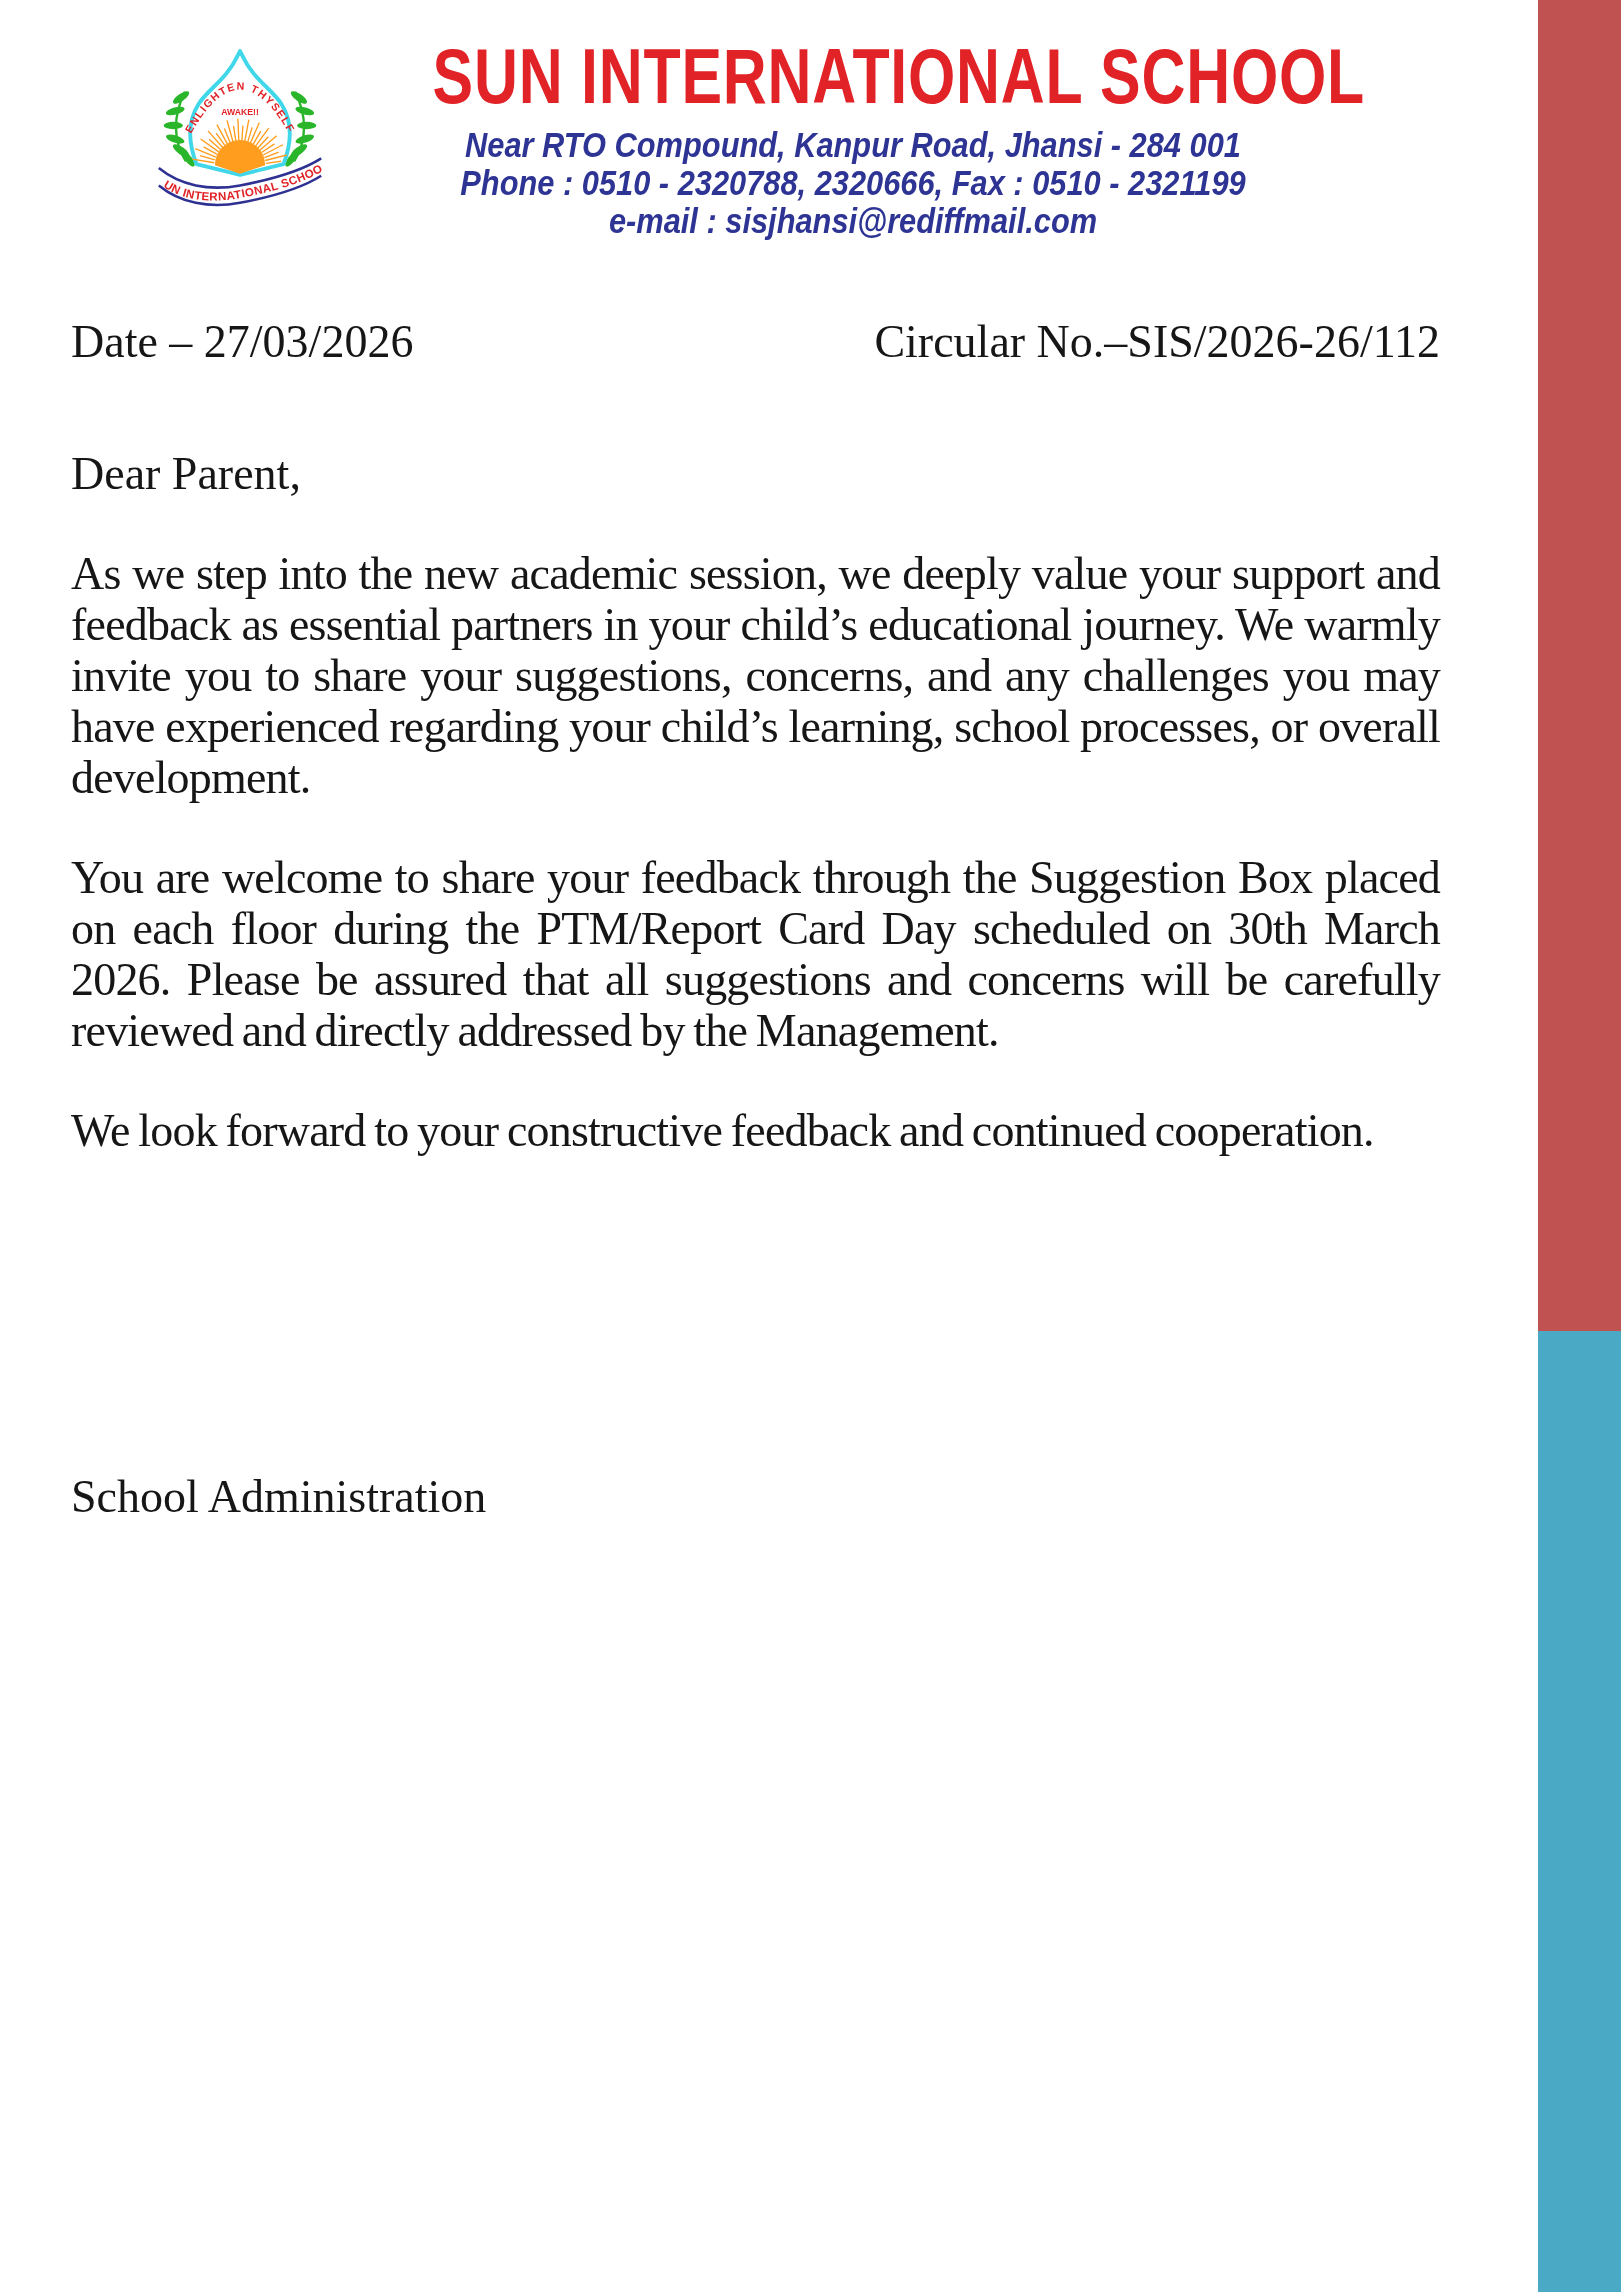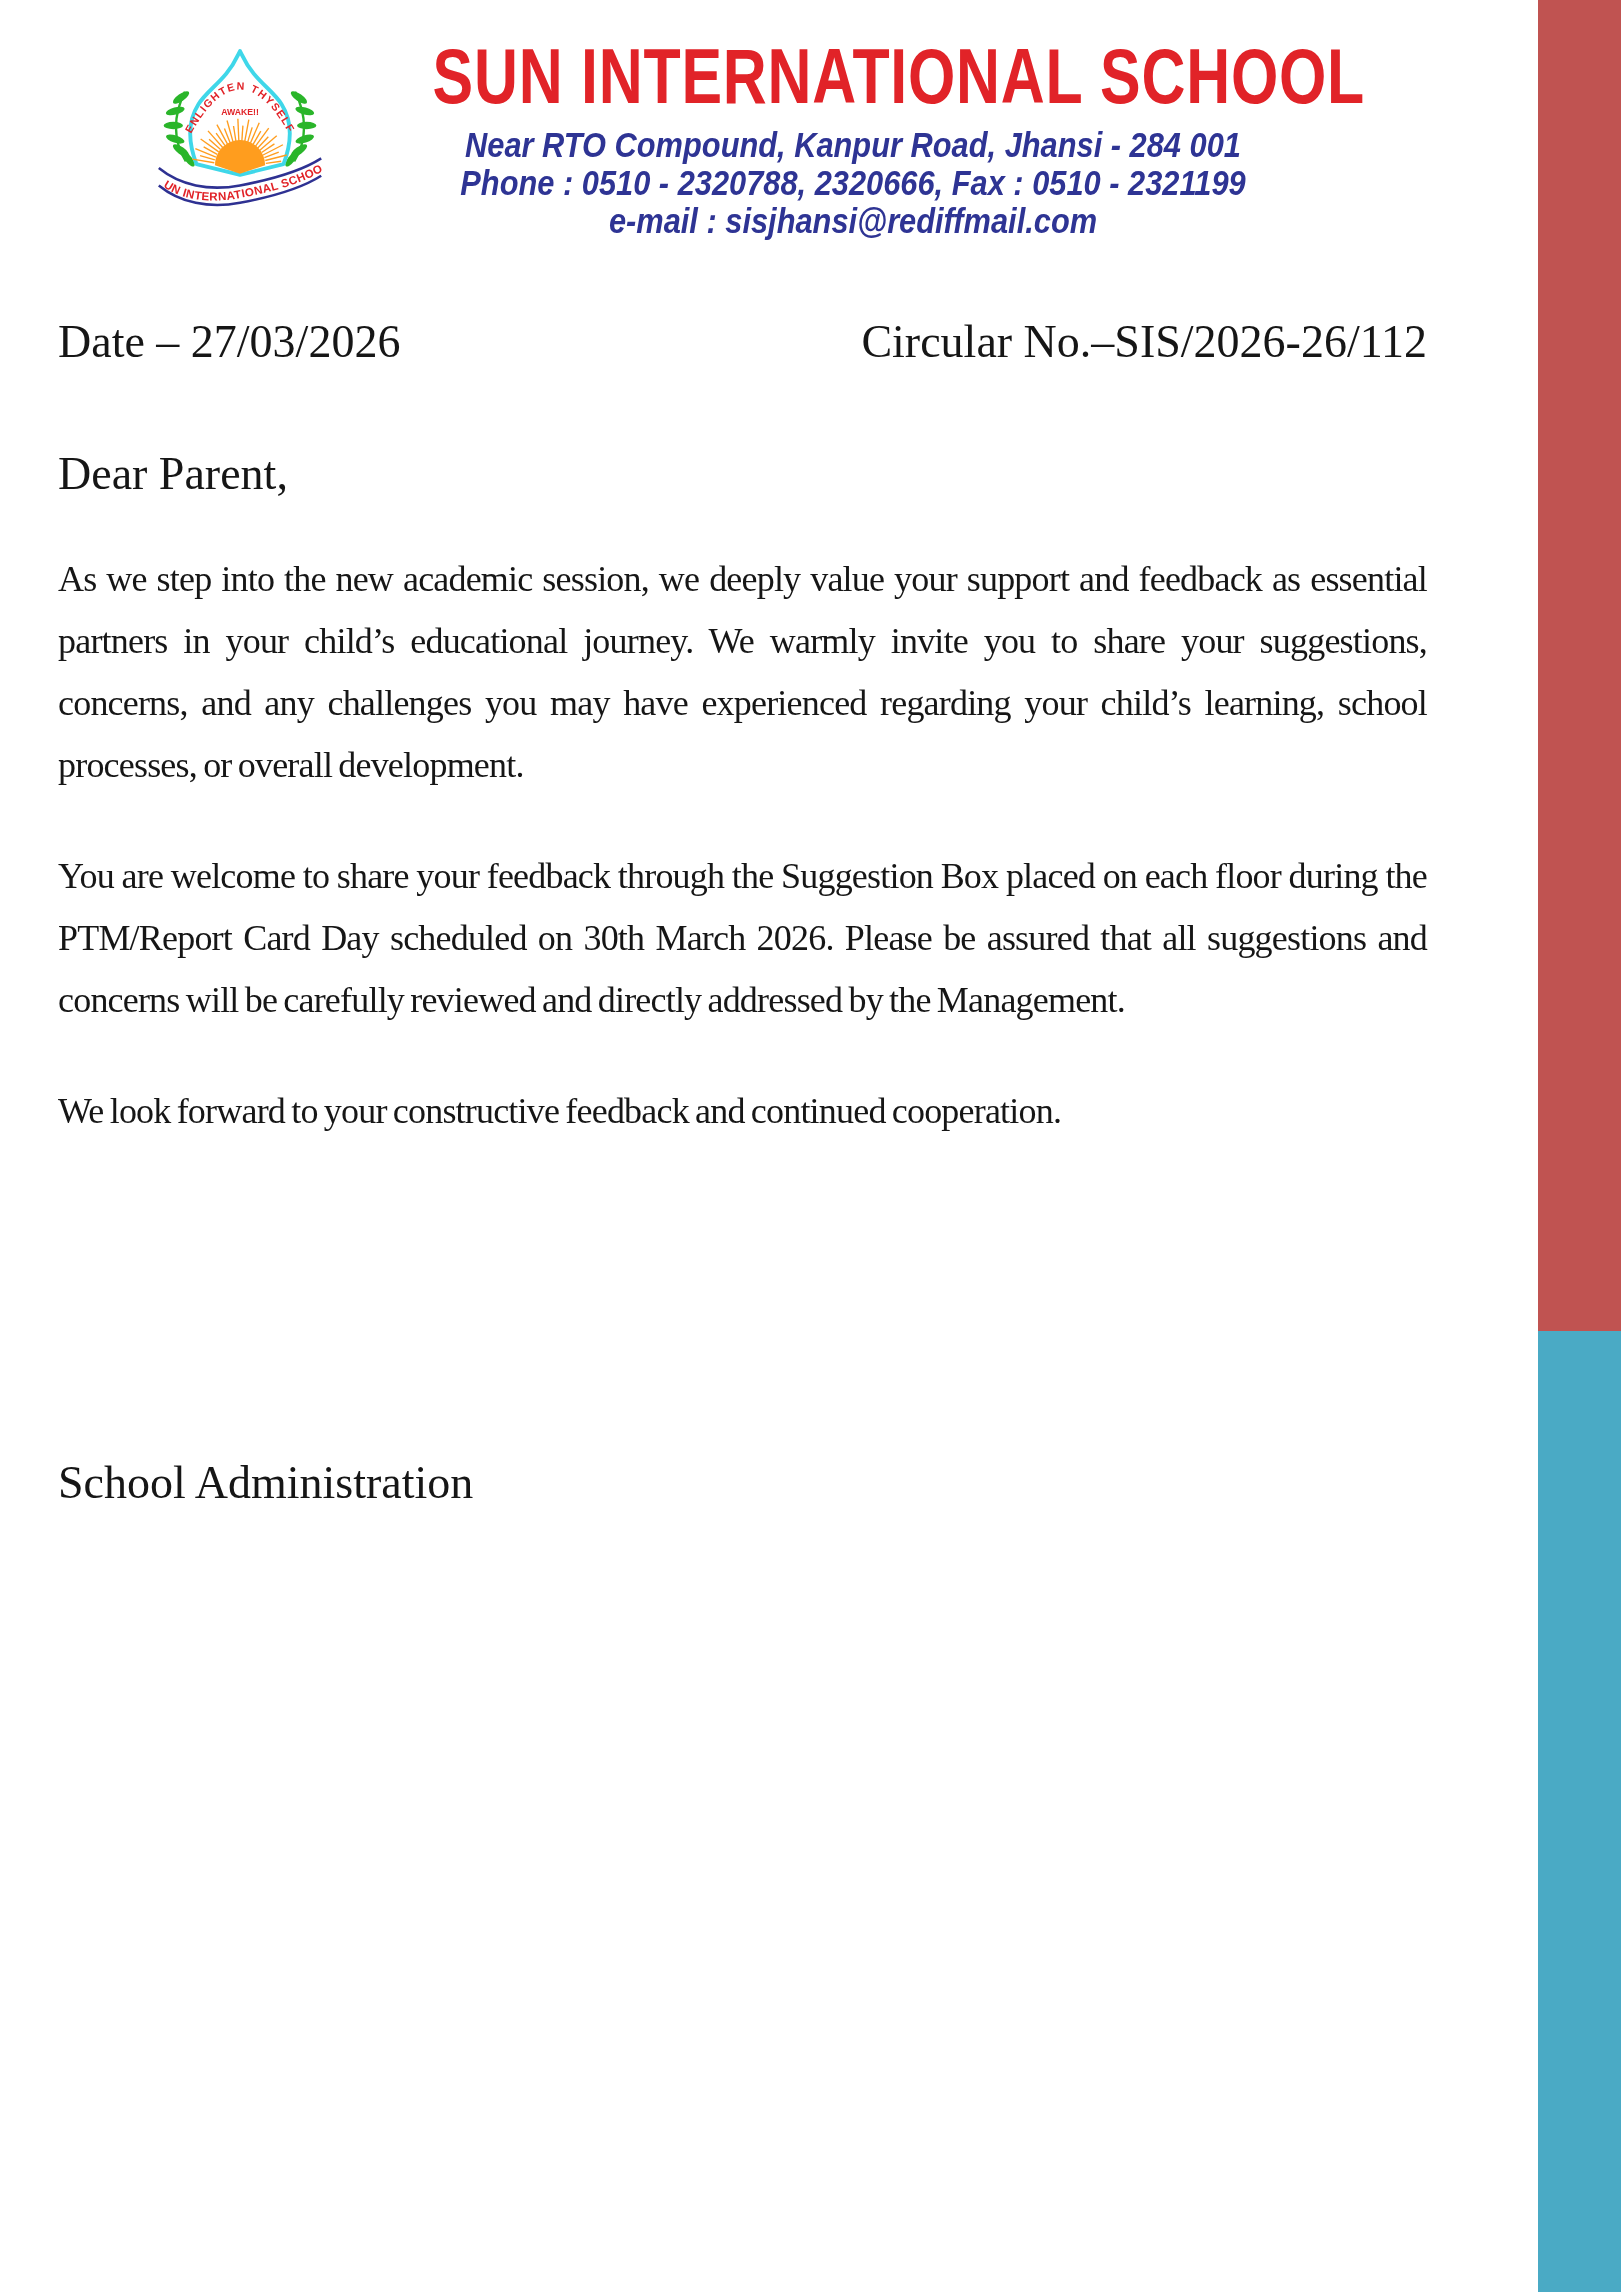--- a/index.html
+++ b/index.html
@@ -40,34 +40,34 @@
     font-weight: bold;
     font-size: 35px;
     line-height: 38px;
     color: var(--addr-blue, #2e3494);
     transform: scaleX(0.88);
     transform-origin: 50% 50%;
     white-space: nowrap;
   }
 
   
-  .content { position: absolute; left: 58px; top: 294px; width: 1369px; }
+  .content { position: absolute; left: 71px; top: 294px; width: 1369px; }
   .meta-row {
     margin-top: 21.6px;
     display: flex;
     justify-content: space-between;
     font-size: 46px;
     line-height: 51px;
     white-space: nowrap;
   }
   .salutation { margin-top: 81px; font-size: 46px; line-height: 51px; }
   .body-par {
     margin: 49px 0 0 0;
-    font-size: 36px;
-    line-height: 62px;
+    font-size: 46px;
+    line-height: 51px;
     text-align: justify;
     letter-spacing: -0.8px;
     word-spacing: -2px;
   }
   .signature { margin-top: 312px; font-size: 46px; line-height: 58px; }
 </style>
 </head>
 <body>
 
 <div class="page">

